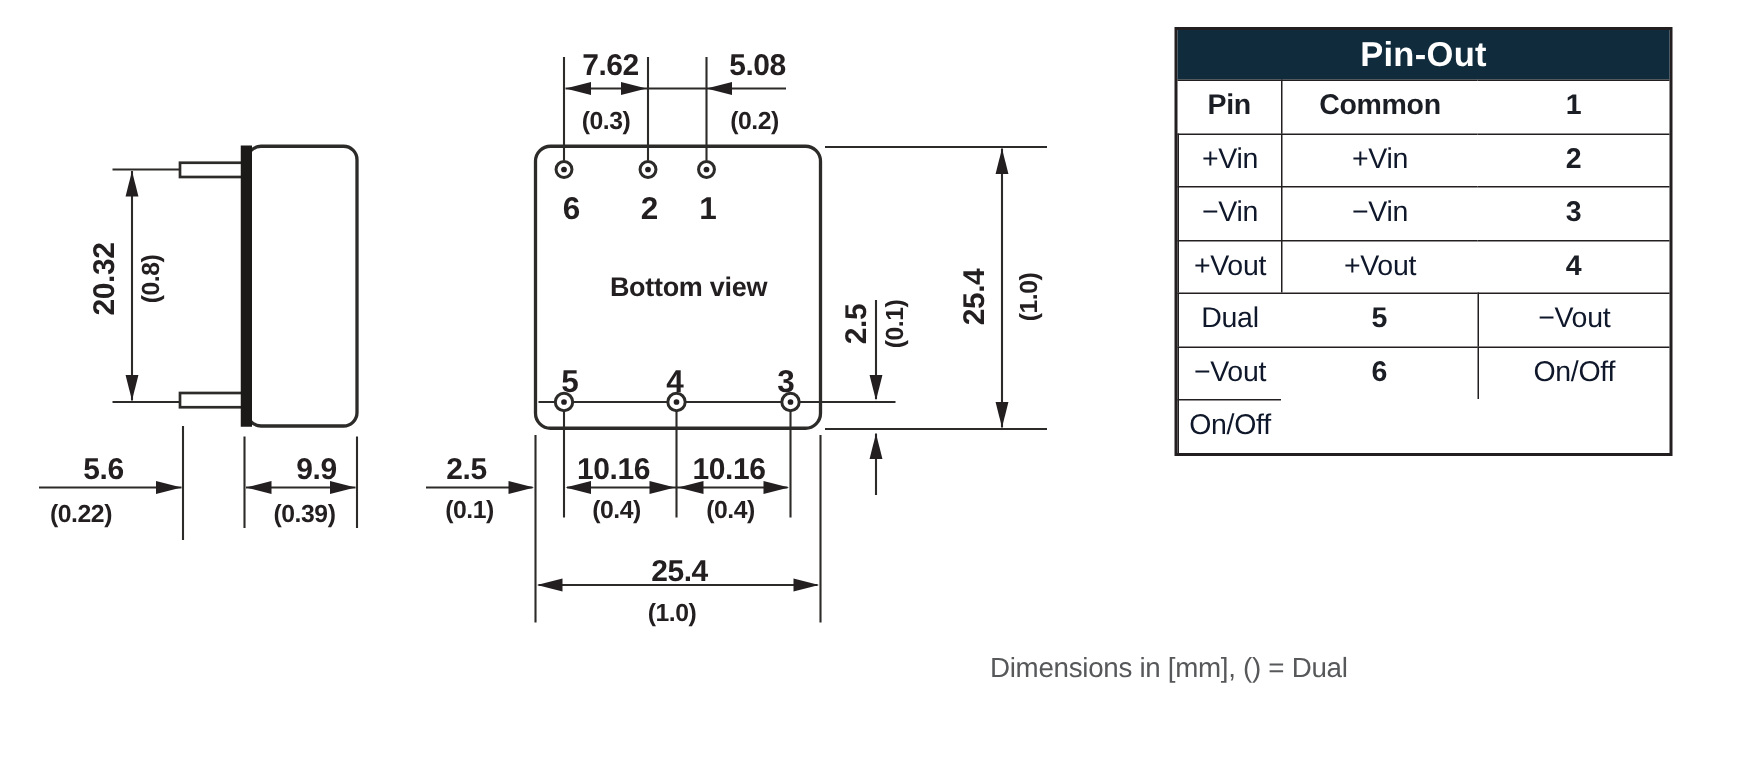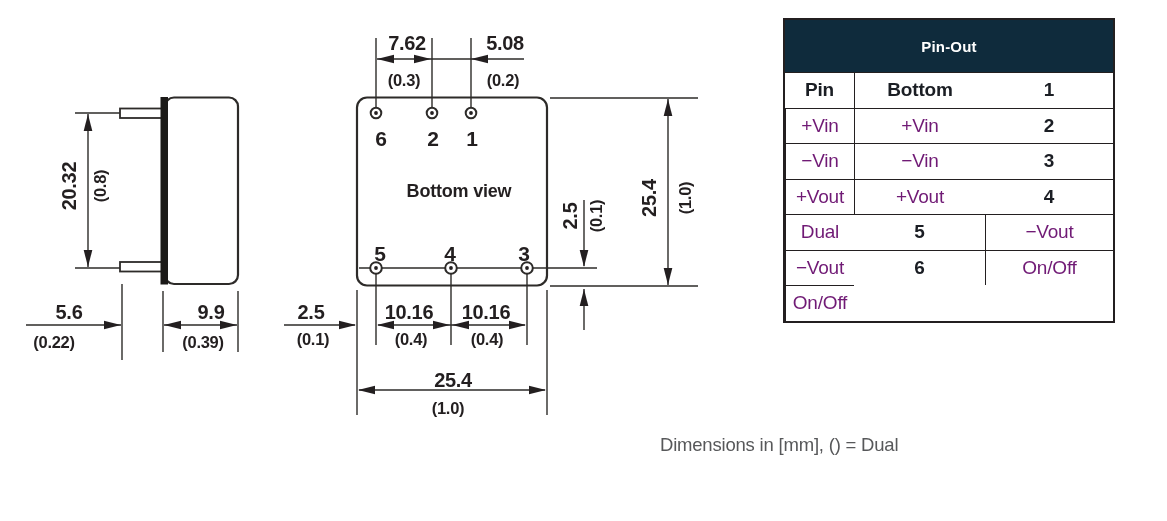--- a/index.html
+++ b/index.html
@@ -13,29 +13,29 @@
   .dimP { font-size:16.5px; font-weight:bold; letter-spacing:-0.3px; }
   .pinN { font-size:21px; font-weight:bold; }
   .bvL  { font-size:18px; font-weight:bold; letter-spacing:-0.2px; }
 
   
   .pinout {
     position:absolute; left:783px; top:18px; width:328px;
     border:2px solid #231f20; background:#ffffff; box-sizing:content-box;
   }
   .pt-title {
-    height:52px; background:#0f2b3c; color:#ffffff;
+    height:33px; background:#0f2b3c; color:#ffffff;
     display:flex; align-items:center; justify-content:center;
-    font-size:15px; font-weight:bold; letter-spacing:0.2px;
+    font-size:23px; font-weight:bold; letter-spacing:0.2px;
   }
   .pt-grid { display:grid; grid-template-columns:69px 131px 1fr; grid-auto-rows:35.5px; }
   .pt-cell {
     display:flex; align-items:center; justify-content:center;
     border-top:1.5px solid #231f20; box-sizing:border-box;
-    font-size:19px; color:#701a75; letter-spacing:-0.2px;
+    font-size:19px; color:#0f172a; letter-spacing:-0.2px;
   }
   .pt-cell.c2, .pt-cell.c3 { border-left:1.5px solid #231f20; }
   .pt-cell.head, .pt-cell.pin { font-weight:bold; color:#1b1e24; }
 
   
   .notes {
     position:absolute; left:660px; top:367px;
     font-size:18.5px; line-height:31px; color:#57585a;
     white-space:pre-wrap; letter-spacing:-0.2px;
   }
@@ -164,21 +164,21 @@
       <text class="pinN" x="450" y="261">4</text>
       <text class="pinN" x="524" y="261">3</text>
       <text class="bvL" x="459" y="197">Bottom view</text>
     </g>
   </svg>
 
   <div class="pinout">
     <div class="pt-title">Pin-Out</div>
     <div class="pt-grid">
       <div class="pt-cell head c1">Pin</div>
-      <div class="pt-cell head c2">Bottom</div>
+      <div class="pt-cell head c2">Common</div>
 
       <div class="pt-cell pin c1">1</div>
       <div class="pt-cell c2">+Vin</div>
       <div class="pt-cell c3">+Vin</div>
 
       <div class="pt-cell pin c1">2</div>
       <div class="pt-cell c2">−Vin</div>
       <div class="pt-cell c3">−Vin</div>
 
       <div class="pt-cell pin c1">3</div>

